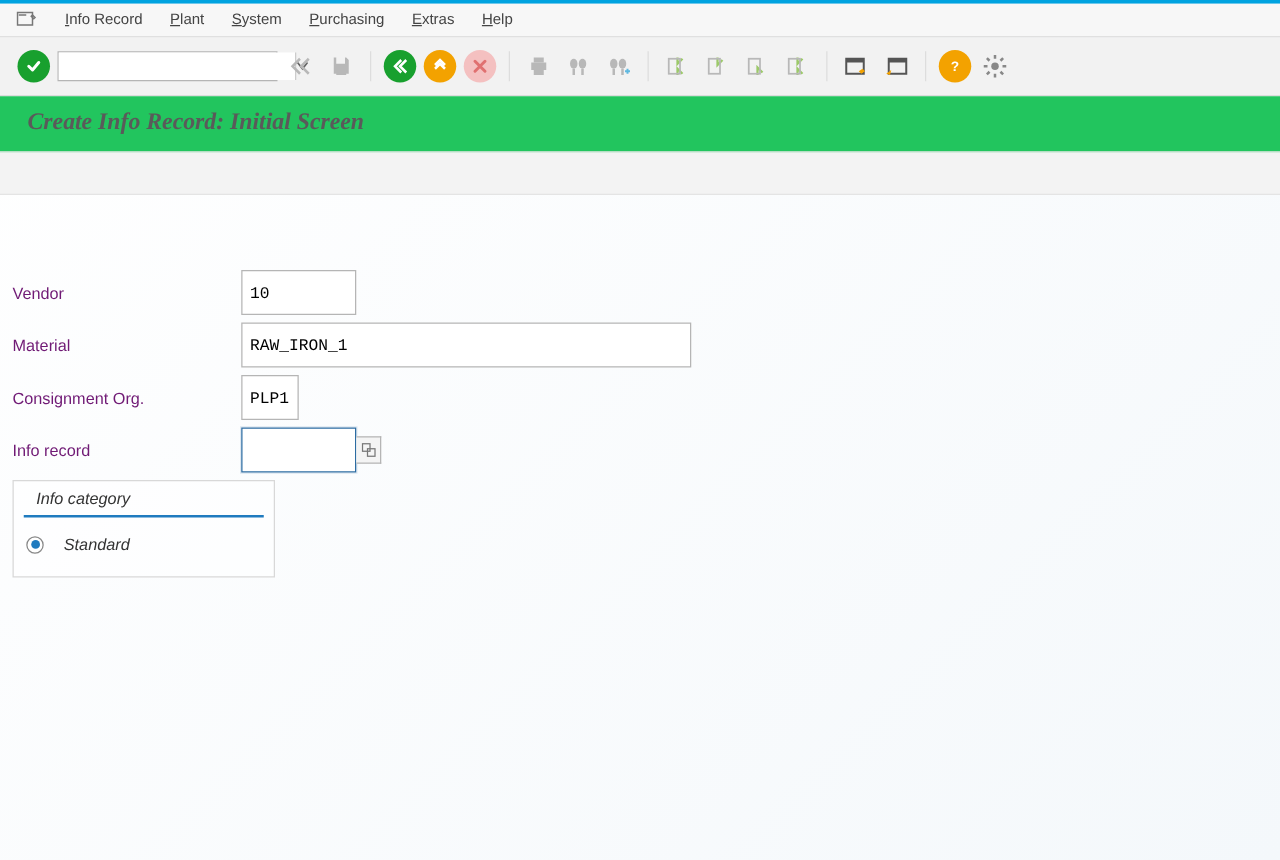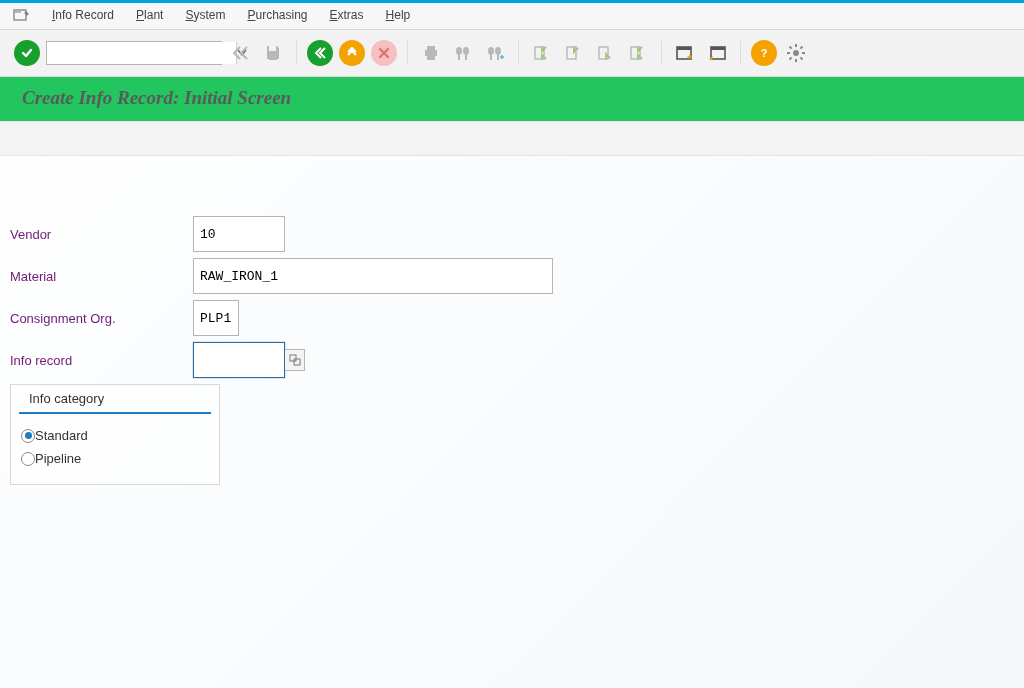--- a/index.html
+++ b/index.html
@@ -124,35 +124,36 @@
       border: 1px solid #b5b5b5;
       border-left: none;
       background: #f4f4f4;
       display: inline-flex; align-items: center; justify-content: center;
     }
     .groupbox {
       border: 1px solid #d8d8d8;
       width: 210px;
       padding: 0;
       background: rgba(255,255,255,0.6);
+      font-style: italic;
     }
     .group-legend {
       padding: 6px 10px;
       font-size: 13px;
       color: #333;
       border-bottom: 2px solid #1f7bbf;
       margin: 0 8px;
     }
     .radio-wrap {
       padding: 10px 10px 14px 10px;
     }
     .radio-row {
       display: flex;
       align-items: center;
-      gap: 0;
+      gap: 16px;
       padding: 4px 0;
     }
     .radio {
       width: 14px; height: 14px; border-radius: 50%;
       border: 1px solid #888;
       display: inline-flex; align-items: center; justify-content: center;
       background: #fff;
     }
     .radio.checked::after {
       content: "";
@@ -349,20 +350,16 @@
     </span>
   </div>
 
   <div class="groupbox">
     <div class="group-legend">Info category</div>
     <div class="radio-wrap">
       <div class="radio-row">
         <span class="radio checked"></span>
         <span class="radio-label">Standard</span>
       </div>
-      <div class="radio-row">
-        <span class="radio"></span>
-        <span class="radio-label">Pipeline</span>
-      </div>
     </div>
   </div>
 
 </div>
 
 </body></html>

